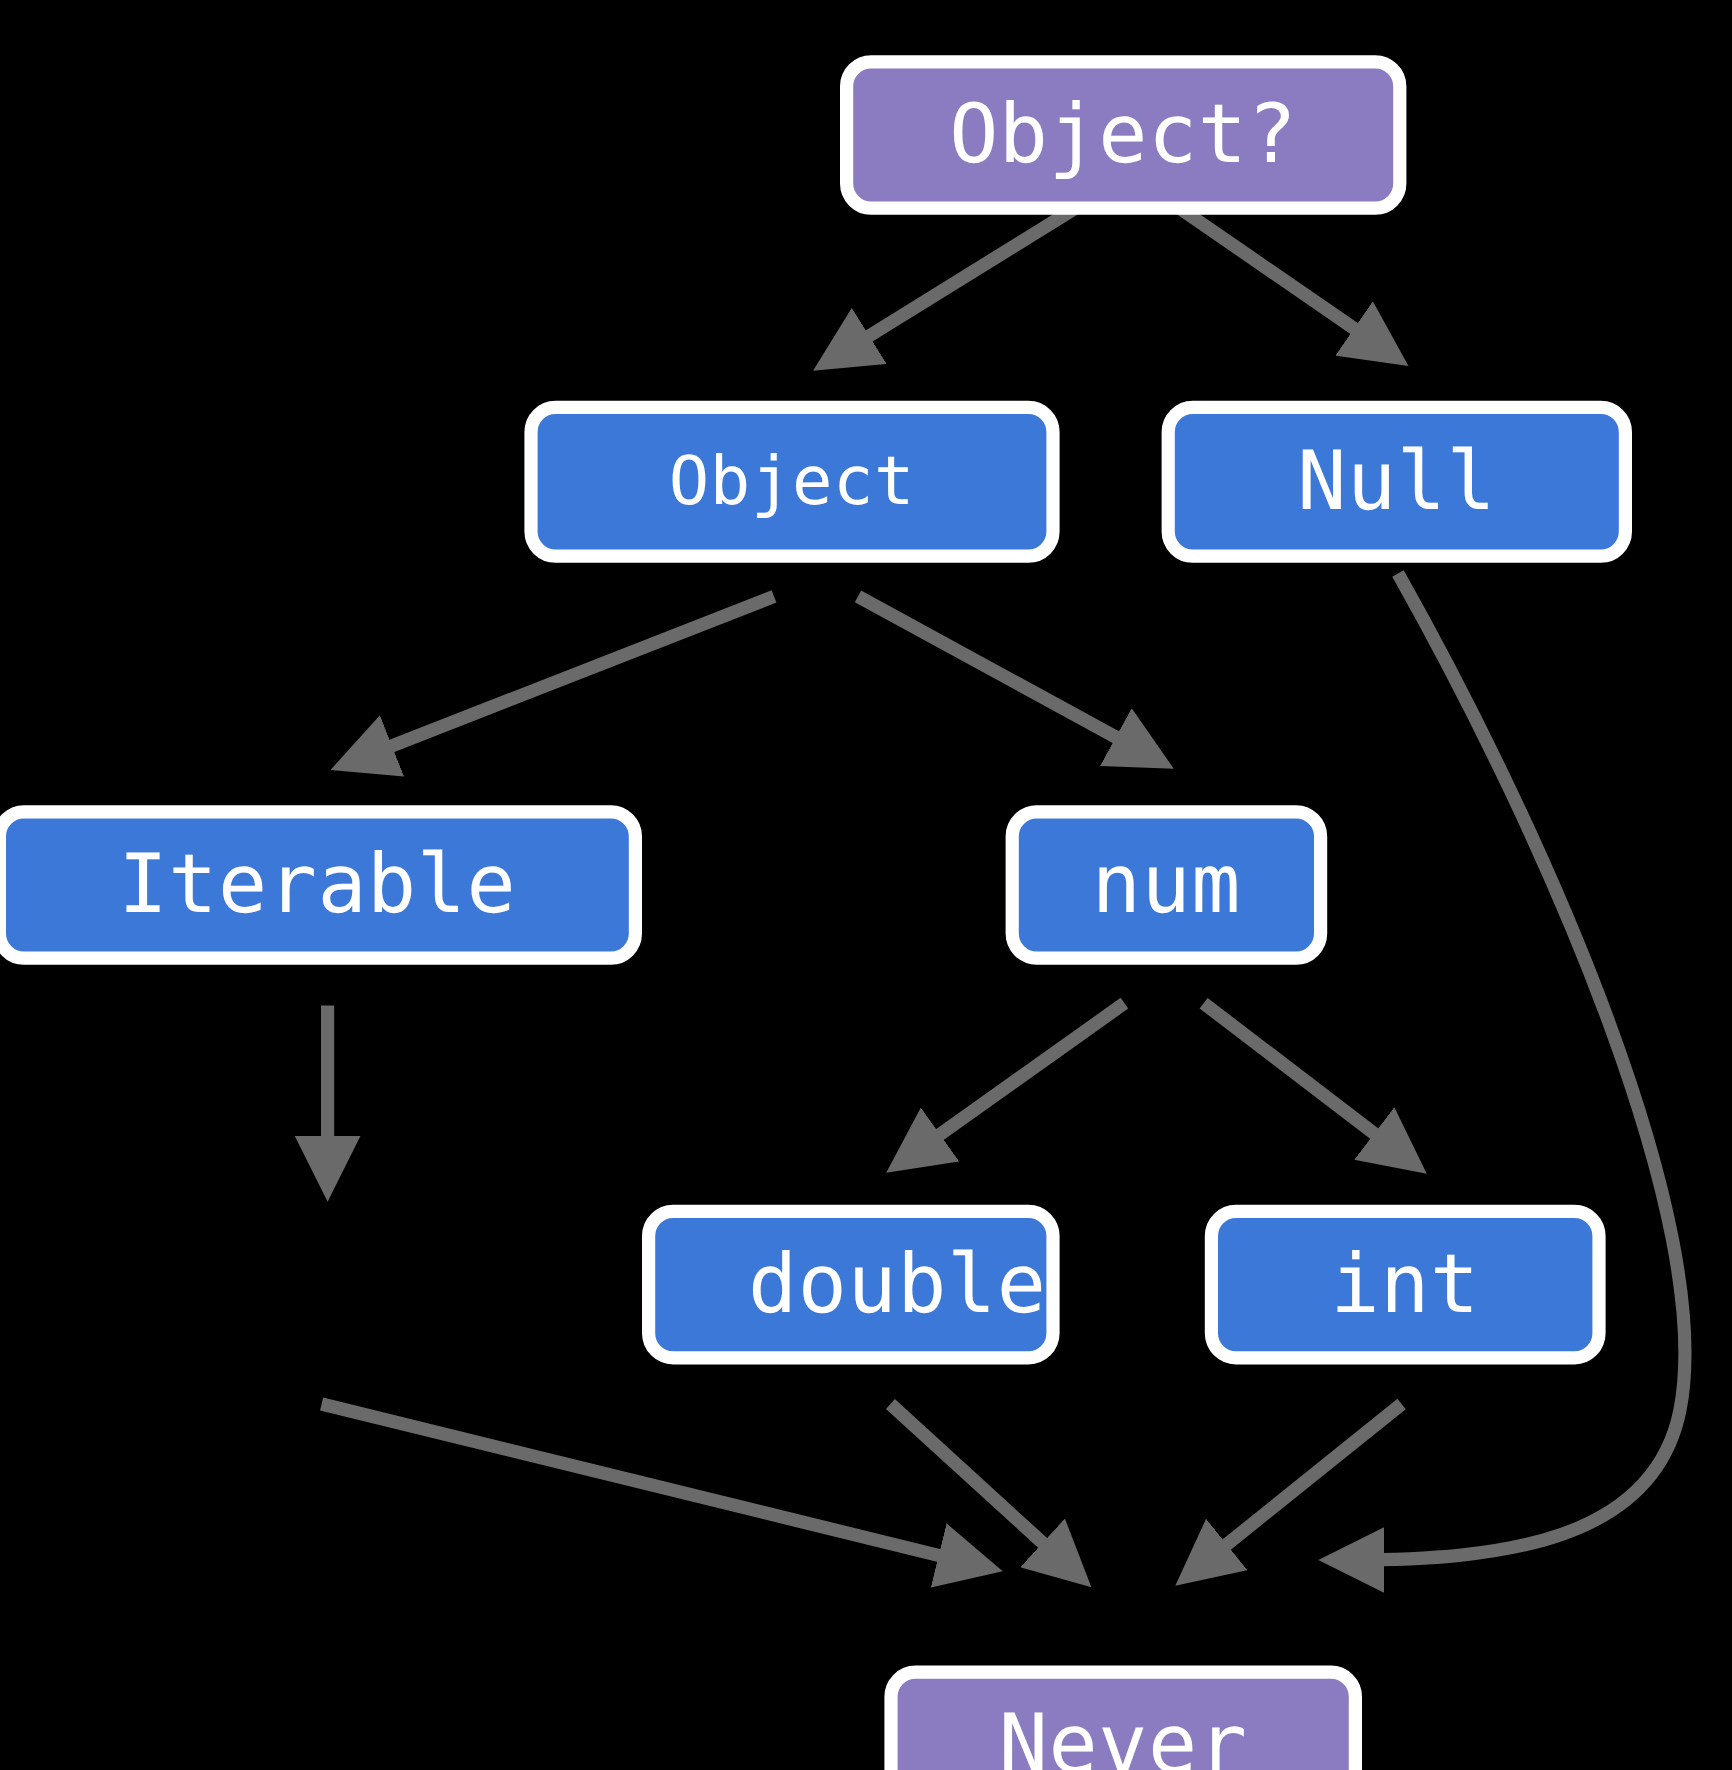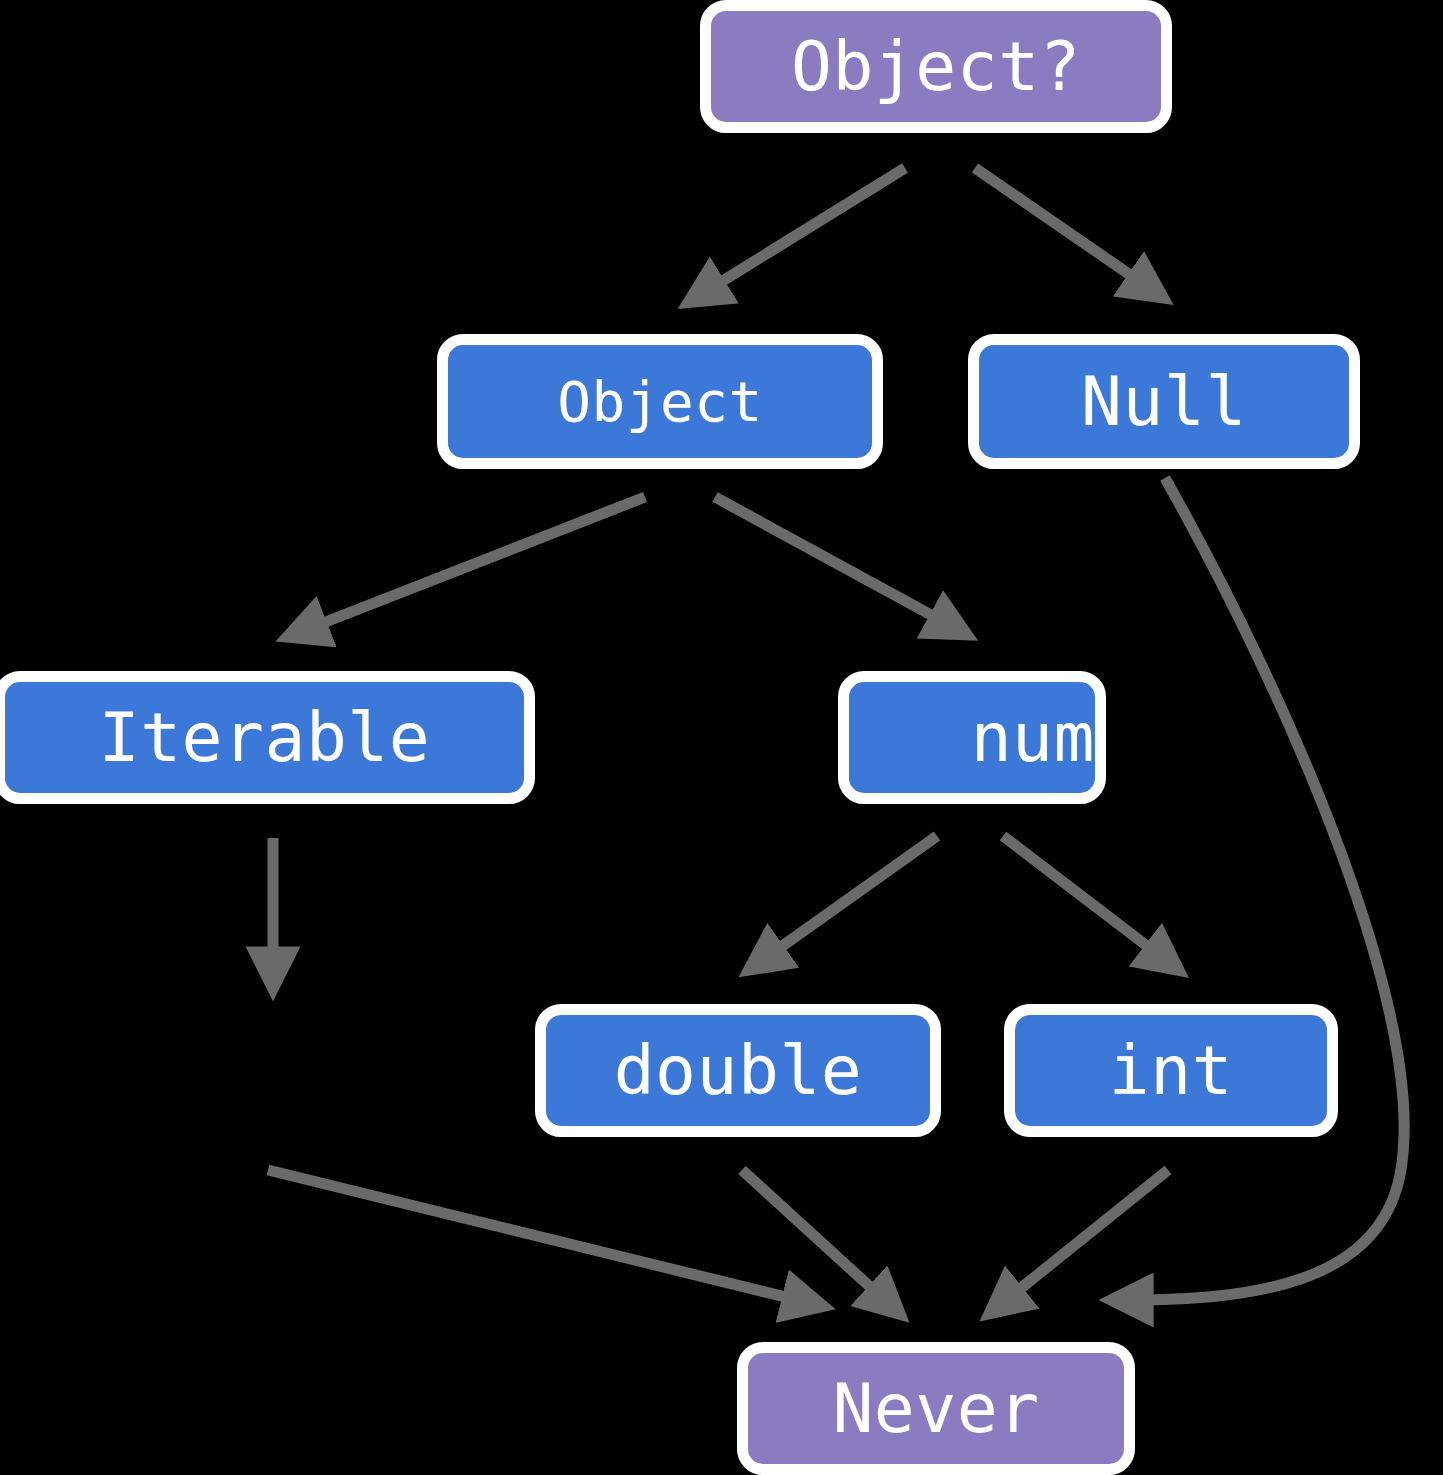--- a/index.html
+++ b/index.html
@@ -31,21 +31,21 @@
     justify-content: center;
     color: #ffffff;
     border: 11px solid #ffffff;
     border-radius: 26px;
     font-family: "DejaVu Sans Mono", monospace;
     font-weight: 400;
     letter-spacing: 0.5px;
     white-space: nowrap;
     line-height: 1;
   }
-  .node.purple { background: #8b7cc2; }
+  .node.purple { background: #8b7cc2; margin-top: 46px; }
   .node.blue   { background: #3c78d8; }
 </style>
 </head>
 <body>
 
 <div id="stage">
 
   <svg id="edges" viewBox="0 0 1443 1475" xmlns="http://www.w3.org/2000/svg">
     <defs>
       <marker id="arrowhead" markerWidth="5" markerHeight="5" refX="2.6" refY="2.5" orient="auto" markerUnits="strokeWidth">
@@ -85,26 +85,26 @@
   </div>
 
   <div class="node blue" style="left:968px; top:334px; width:392px; height:135px; font-size:68px;">
     <span>Null</span>
   </div>
 
   <div class="node blue" style="left:-6px; top:671px; width:541px; height:133px; font-size:68px;">
     <span>Iterable</span>
   </div>
 
-  <div class="node blue" style="left:838px; top:671px; width:268px; height:133px; font-size:68px;justify-content:flex-end;">
+  <div class="node blue" style="left:838px; top:671px; width:268px; height:133px; font-size:68px;">
     <span>num</span>
   </div>
 
 
-  <div class="node blue" style="left:535px; top:1004px; width:406px; height:133px; font-size:68px;">
+  <div class="node blue" style="left:535px; top:1004px; width:348px; height:133px; font-size:68px;justify-content:flex-end;">
     <span>double</span>
   </div>
 
   <div class="node blue" style="left:1004px; top:1004px; width:334px; height:133px; font-size:68px;">
     <span>int</span>
   </div>
 
   <div class="node purple" style="left:737px; top:1342px; width:398px; height:133px; font-size:68px;">
     <span>Never</span>
   </div>

